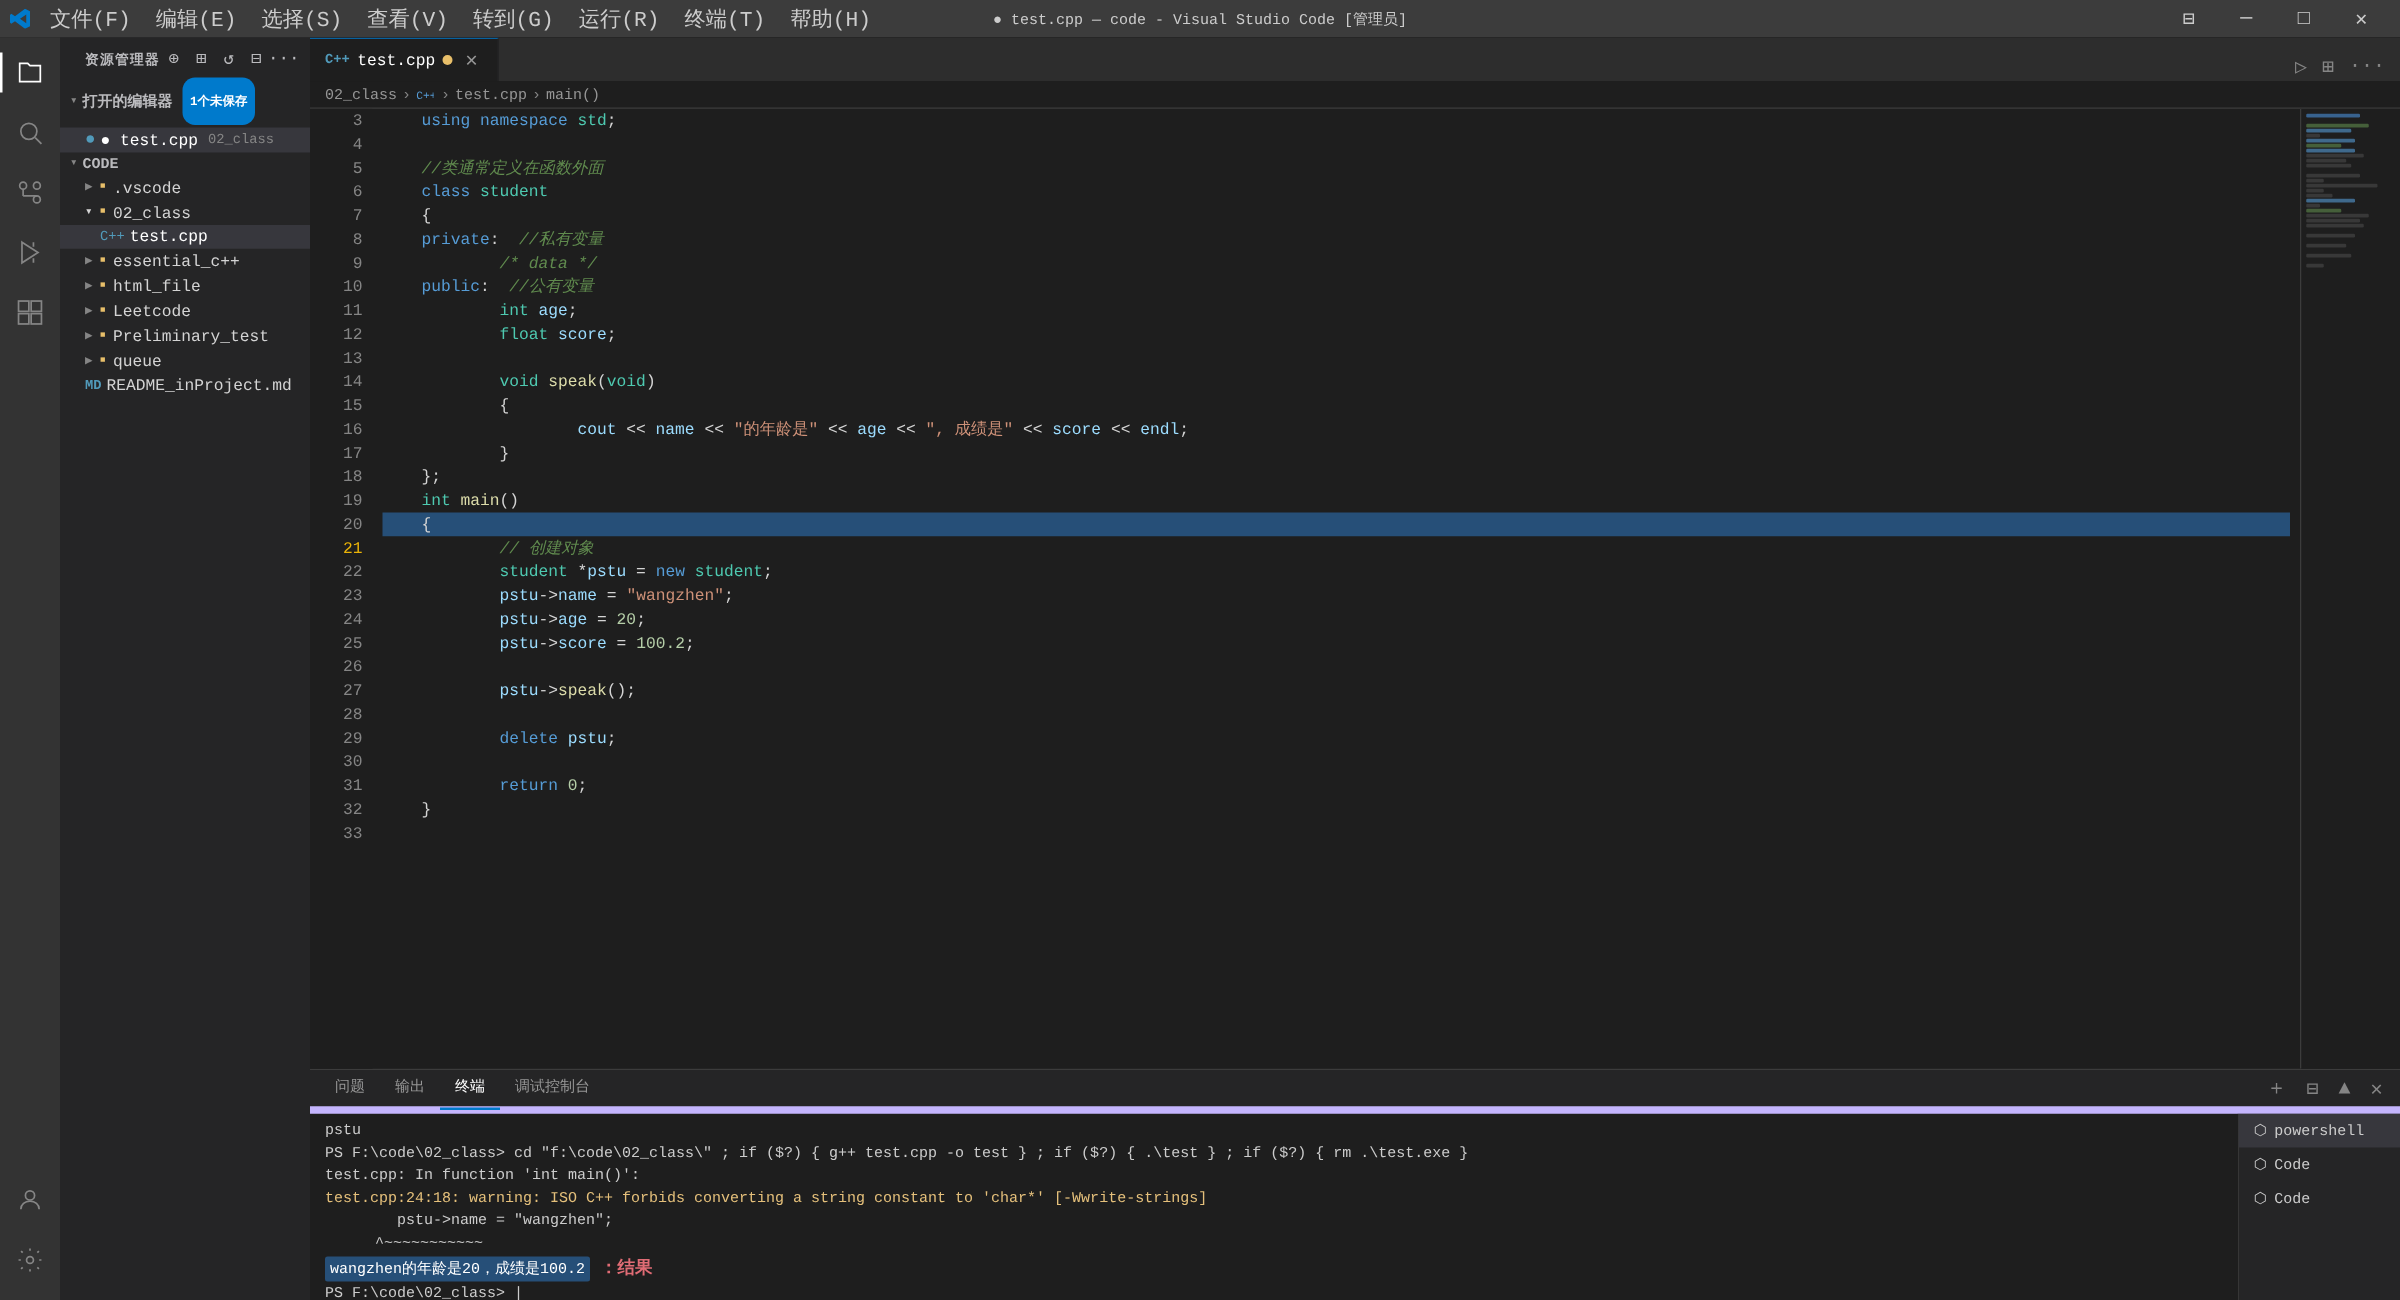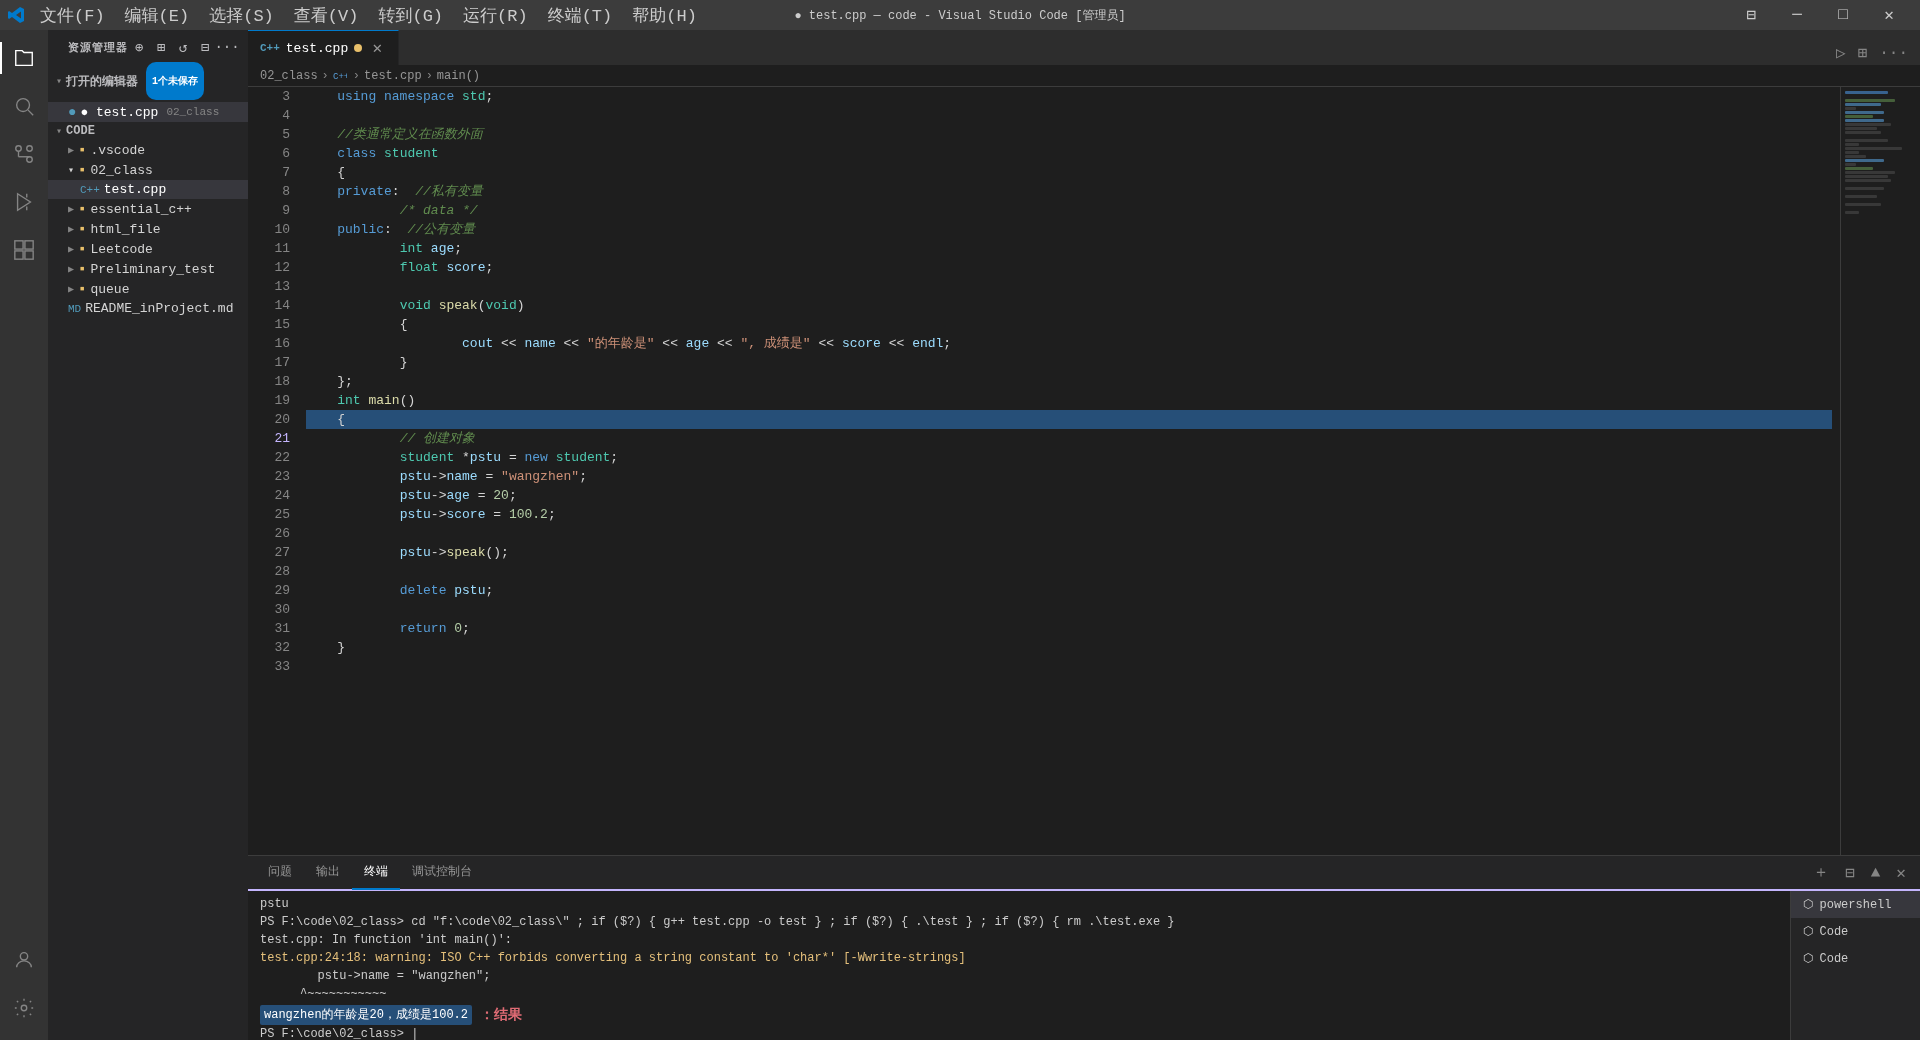--- a/index.html
+++ b/index.html
@@ -327,21 +327,21 @@
       display: flex;
       flex-direction: column;
     }
     #panel-tabs {
       height: 35px;
       background: #252526;
       display: flex;
       align-items: center;
       padding: 0 8px;
       gap: 0;
-      border-bottom: 2px solid #c4b5fd;
+      border-bottom: 6px solid #c4b5fd;
       justify-content: flex-end;
     }
     .panel-tab {
       padding: 0 12px;
       height: 35px;
       display: flex;
       align-items: center;
       font-size: 12px;
       color: #969696;
       cursor: pointer;
@@ -573,21 +573,21 @@
           <span class="label">Preliminary_test</span>
         </div>
 
         <div class="tree-item indent1">
           <span class="chevron">▶</span>
           <span class="icon" style="color:#e8bf6a;">▪</span>
           <span class="label">queue</span>
         </div>
 
         <div class="tree-item indent1">
-          <span class="icon" style="color:#519aba; font-size:11px;">MD</span>
+          <span class="icon" style="color:#519aba; font-size:11px;font-weight:bold;">MD</span>
           <span class="label">README_inProject.md</span>
         </div>
       </div>
     </div>
   </div>
 
   <div id="editor-area">
 
     <div id="tabs">
       <div class="tab active">
@@ -631,21 +631,21 @@
             <div>11</div>
             <div>12</div>
           <div>13</div>
             <div>14</div>
             <div>15</div>
             <div>16</div>
             <div>17</div>
           <div>18</div>
             <div>19</div>
             <div>20</div>
-          <div style="color:#c4b5fd;">21</div>
+          <div style="color:#eab308;">21</div>
           <div>22</div>
             <div>23</div>
             <div>24</div>
             <div>25</div>
             <div>26</div>
           <div>27</div>
             <div>28</div>
             <div>29</div>
             <div>30</div>
             <div>31</div>

